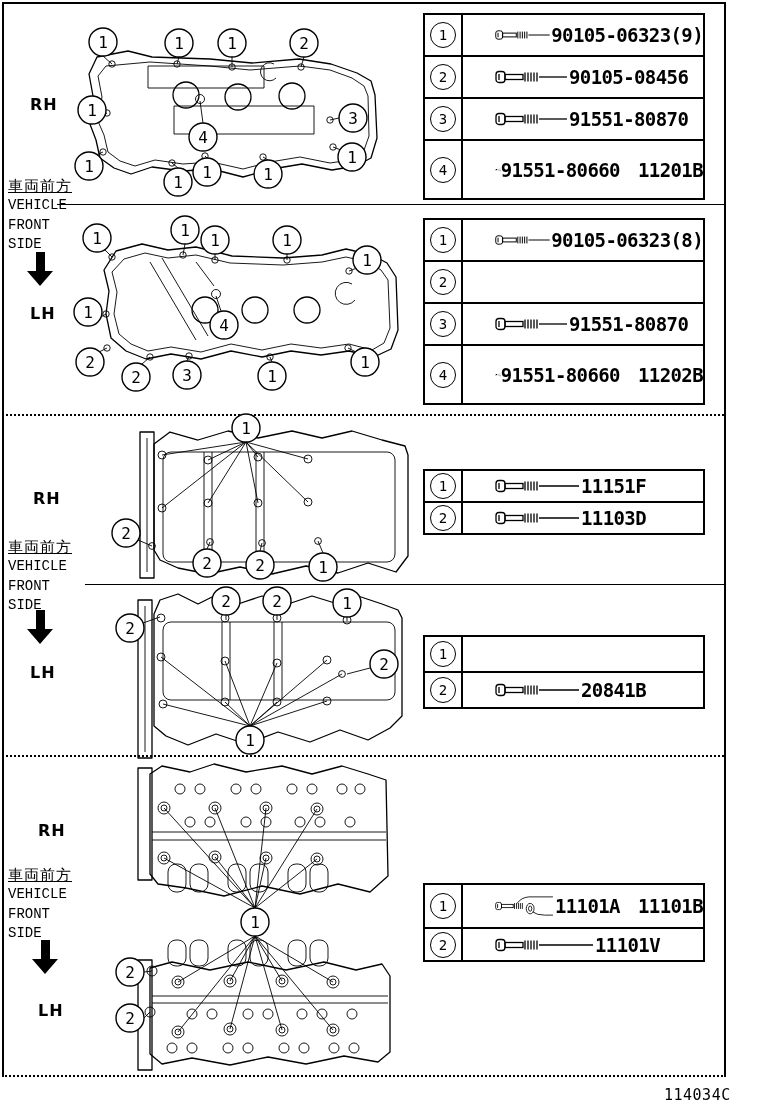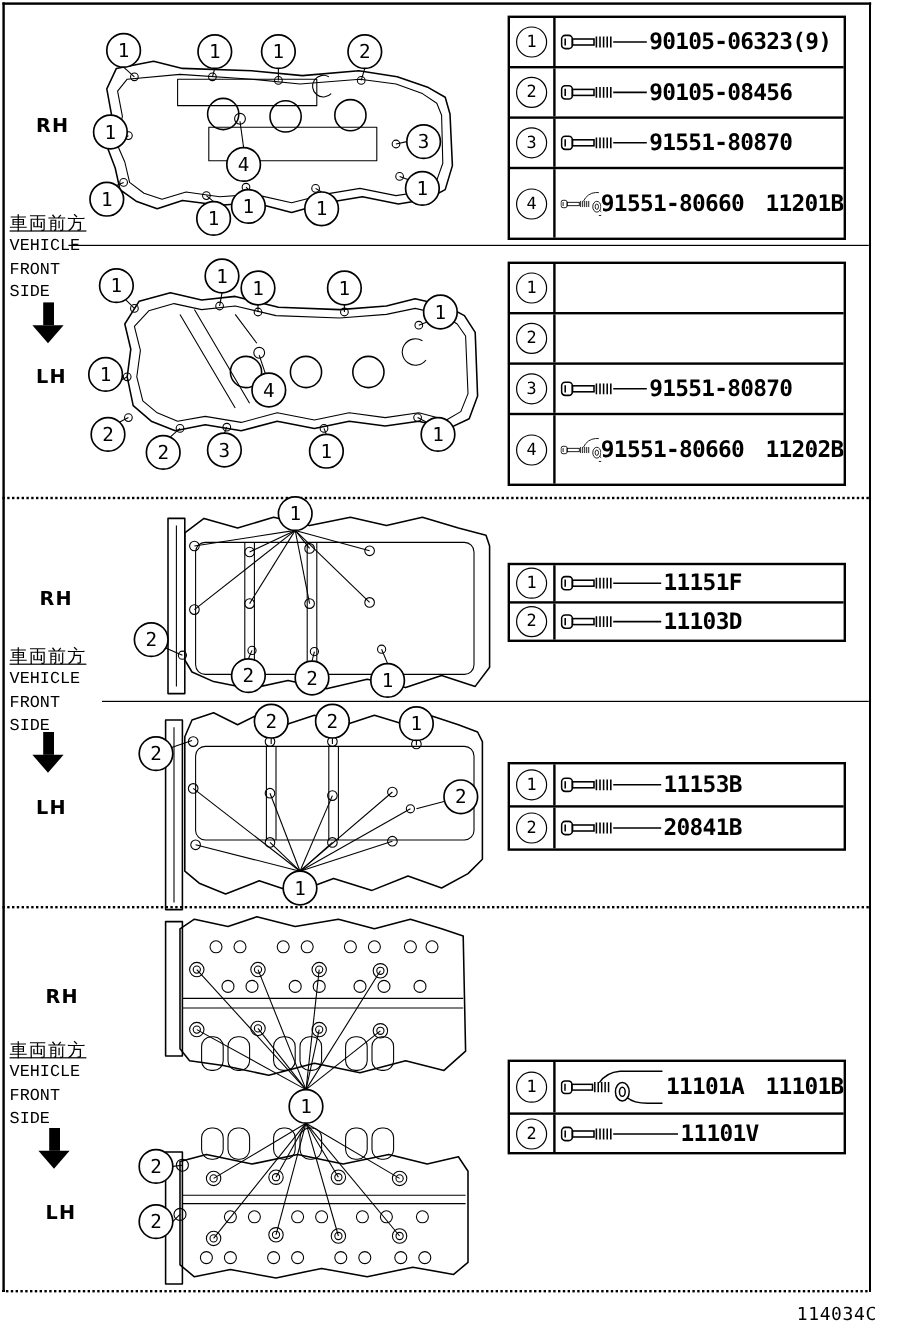--- a/index.html
+++ b/index.html
@@ -24,21 +24,21 @@
   .t-row{display:flex;align-items:stretch;border-top:2px solid #000;height:40px;}
   .t-row:first-child{border-top:none;}
   .t-row.tall{height:57px;}
   .ptable[data-table="2"] .t-row{height:30px;}
   .ptable[data-table="3"] .t-row{height:34px;}
   .ptable[data-table="4"] .t-row{height:31px;}
   .ptable[data-table="4"] .t-row.tall{height:42px;}
   .t-num{width:36px;min-width:36px;border-right:2px solid #000;display:flex;align-items:center;justify-content:center;}
   .circ{width:26px;height:26px;border:1.5px solid #000;border-radius:50%;display:flex;align-items:center;justify-content:center;
         font:14px "DejaVu Sans Mono",monospace;box-sizing:border-box;}
-  .t-body{flex:1;display:flex;align-items:center;padding-left:4px;overflow:hidden;}
+  .t-body{flex:1;display:flex;align-items:center;padding-left:4px;overflow:hidden;margin-left:28px;}
   .pnum{font:bold 19px "DejaVu Sans Mono",monospace;letter-spacing:-0.6px;white-space:nowrap;}
   .plabels{display:flex;flex-direction:row;line-height:20px;}
   .plabels .pnum:nth-child(2){padding-left:18px;}
   .st{stroke:#000;fill:none;stroke-width:1.3;}
   .fcode{position:absolute;left:664px;top:1086px;font:15px "DejaVu Sans Mono",monospace;letter-spacing:.5px;}
 </style>
 </head>
 <body>
 
 <div class="page">
@@ -592,20 +592,34 @@
             <span class="pnum">11201B</span>
           </div>
         </div>
       </div>
     </div>
   <div class="ptable" style="top:218px;" data-table="1">
       <div class="t-row">
         <div class="t-num">
           <span class="circ">1</span>
         </div>
+        <div class="t-body">
+          <svg width="74" height="20" viewBox="0 0 74 20">
+    <rect class="st" x="1" y="4.5" width="9" height="11" rx="3"></rect>
+    <line class="st" x1="4" y1="7" x2="4" y2="13"></line>
+    <rect class="st" x="10" y="7.5" width="18" height="5"></rect>
+            <line class="st" x1="30" y1="5.5" x2="30" y2="14.5"></line>
+            <line class="st" x1="33" y1="5.5" x2="33" y2="14.5"></line>
+            <line class="st" x1="36" y1="5.5" x2="36" y2="14.5"></line>
+            <line class="st" x1="39" y1="5.5" x2="39" y2="14.5"></line>
+            <line class="st" x1="42" y1="5.5" x2="42" y2="14.5"></line>
+    <line class="st" x1="44" y1="10" x2="72" y2="10"></line>
+          </svg>
+          <span class="pnum">90105-06323(8)</span>
+        </div>
       </div>
       <div class="t-row">
         <div class="t-num">
           <span class="circ">2</span>
         </div>
       </div>
       <div class="t-row">
         <div class="t-num">
           <span class="circ">3</span>
         </div>
@@ -688,34 +702,20 @@
           </svg>
           <span class="pnum">11103D</span>
         </div>
       </div>
     </div>
   <div class="ptable" style="top:635px;" data-table="3">
       <div class="t-row">
         <div class="t-num">
           <span class="circ">1</span>
         </div>
-        <div class="t-body">
-          <svg width="86" height="20" viewBox="0 0 86 20">
-    <rect class="st" x="1" y="4.5" width="9" height="11" rx="3"></rect>
-    <line class="st" x1="4" y1="7" x2="4" y2="13"></line>
-    <rect class="st" x="10" y="7.5" width="18" height="5"></rect>
-            <line class="st" x1="30" y1="5.5" x2="30" y2="14.5"></line>
-            <line class="st" x1="33" y1="5.5" x2="33" y2="14.5"></line>
-            <line class="st" x1="36" y1="5.5" x2="36" y2="14.5"></line>
-            <line class="st" x1="39" y1="5.5" x2="39" y2="14.5"></line>
-            <line class="st" x1="42" y1="5.5" x2="42" y2="14.5"></line>
-    <line class="st" x1="44" y1="10" x2="84" y2="10"></line>
-          </svg>
-          <span class="pnum">11153B</span>
-        </div>
       </div>
       <div class="t-row">
         <div class="t-num">
           <span class="circ">2</span>
         </div>
         <div class="t-body">
           <svg width="86" height="20" viewBox="0 0 86 20">
     <rect class="st" x="1" y="4.5" width="9" height="11" rx="3"></rect>
     <line class="st" x1="4" y1="7" x2="4" y2="13"></line>
     <rect class="st" x="10" y="7.5" width="18" height="5"></rect>

